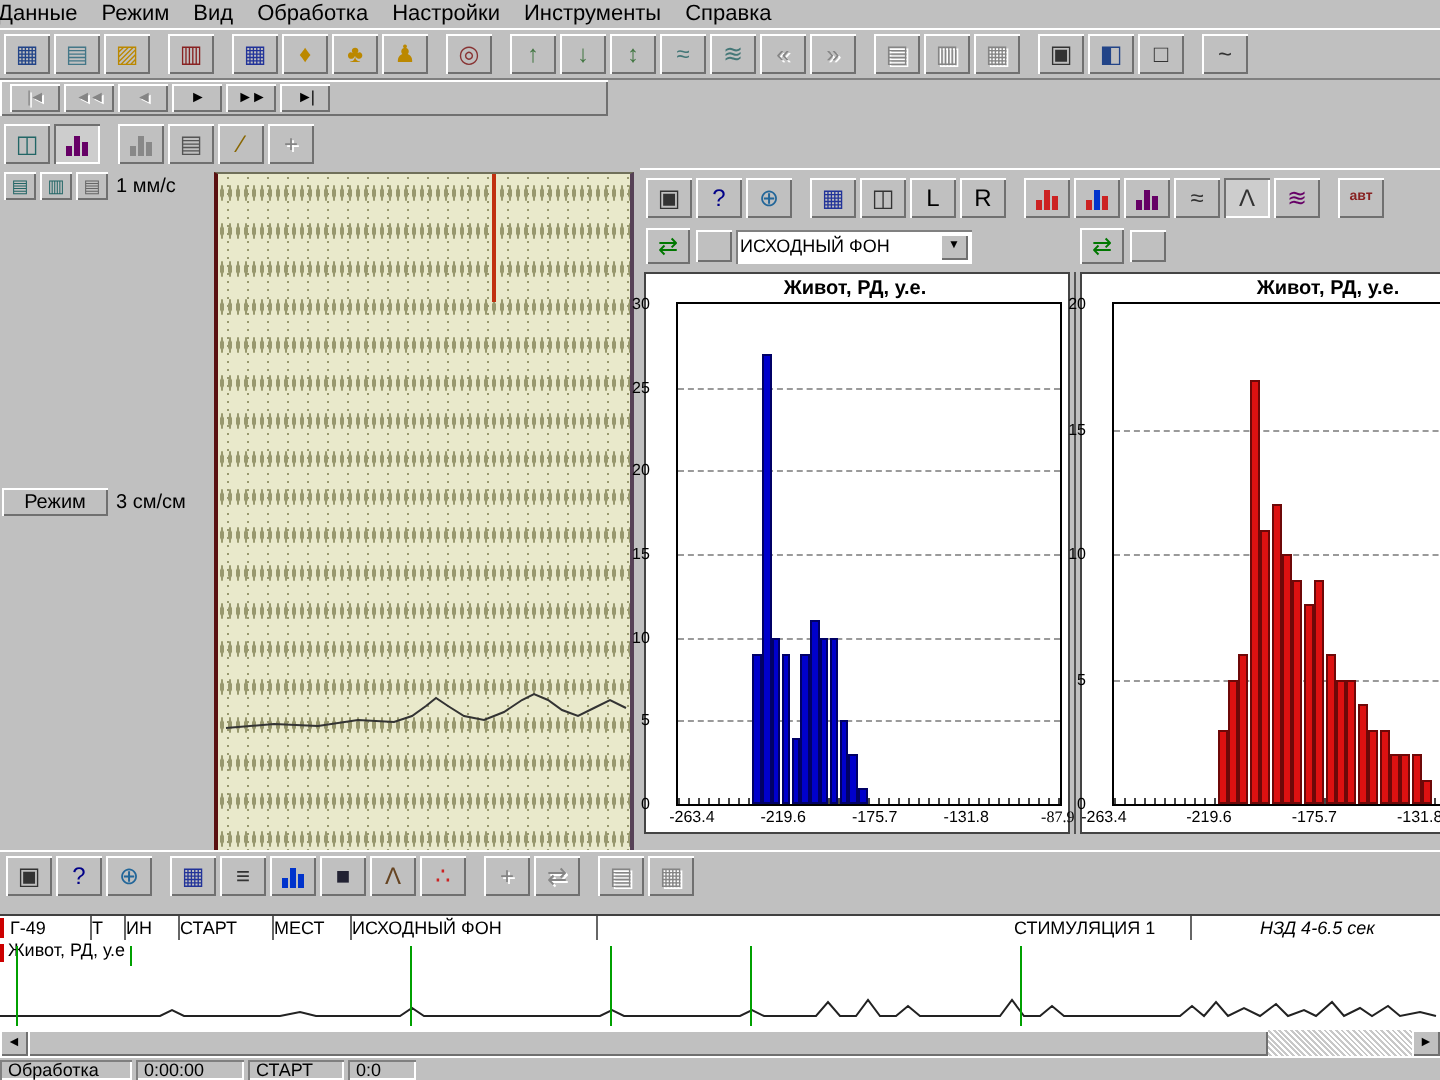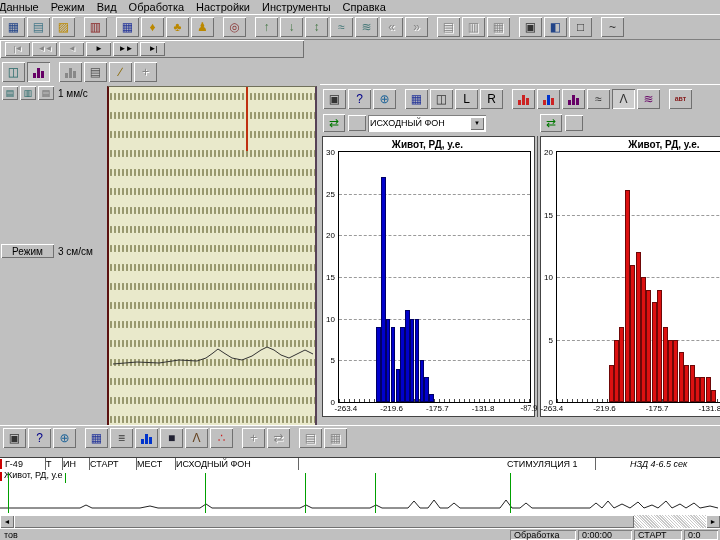--- a/index.html
+++ b/index.html
@@ -61,21 +61,21 @@
   .combo.sel .ctext{background:#000080;color:#fff;}
   .carrow{width:14px;height:13px;margin-right:2px;background:#c0c0c0;font-size:6px;display:flex;align-items:center;justify-content:center;
           box-shadow:inset 1px 1px 0 #ffffff, inset -1px -1px 0 #707070;}
   .hist-col{position:absolute;top:24px;}
   .hist-col.a{left:2px;width:213px;}
   .hist-col.b{left:217px;width:250px;border-left:1px solid #555;padding-left:2px;}
   .hist-frame{background:#fff;border:1px solid #444;padding:1px 3px 2px 1px;}
   .htitle{text-align:center;font-size:10px;font-weight:bold;height:13px;line-height:13px;}
   .hwrap{display:flex;}
   .ygut{width:14px;position:relative;}
-  .ylab{position:absolute;right:3px;transform:translateY(-50%);font-size:8px;}
+  .ylab{position:absolute;right:13px;transform:translateY(-50%);font-size:8px;}
   .plot{position:relative;width:192px;height:250px;background-color:#fff;border:1px solid #000;overflow:hidden;
         background-image:repeating-linear-gradient(90deg,#444 0 1px, transparent 1px 5px);
         background-size:100% 3px;background-position:bottom;background-repeat:no-repeat;}
   .hist-col.b .plot{width:222px;}
   .grid{position:absolute;left:0;right:0;border-top:1px dashed #9a9a9a;}
   .bar{position:absolute;bottom:0;border:1px solid rgba(0,0,0,0.5);box-sizing:border-box;}
   .xrow{position:relative;height:11px;margin-left:14px;width:192px;font-size:8px;}
   .hist-col.b .xrow{width:222px;}
   .xlab{position:absolute;top:1px;transform:translateX(-50%);white-space:nowrap;}
   
@@ -520,20 +520,19 @@
       <div class="marker" style="left: 510px; height: 40px;"></div>
     </div>
 
   <div id="hscroll">
     <div class="sbtn" id="sb-left">◄</div>
     <div id="sb-thumb"></div>
     <div class="sbtn" id="sb-right">►</div>
   </div>
 
   <div id="statusbar">
-    <div class="sb-cell sb-grow">тов</div>
   <div class="sb-cell" style="width: 58px; flex: 0 0 auto;">Обработка</div>
       <div class="sb-cell" style="width: 46px; flex: 0 0 auto;">0:00:00</div>
       <div class="sb-cell" style="width: 40px; flex: 0 0 auto;">СТАРТ</div>
       <div class="sb-cell" style="width: 26px; flex: 0 0 auto;">0:0</div>
     </div>
 
 </div>
 
 </body></html>

